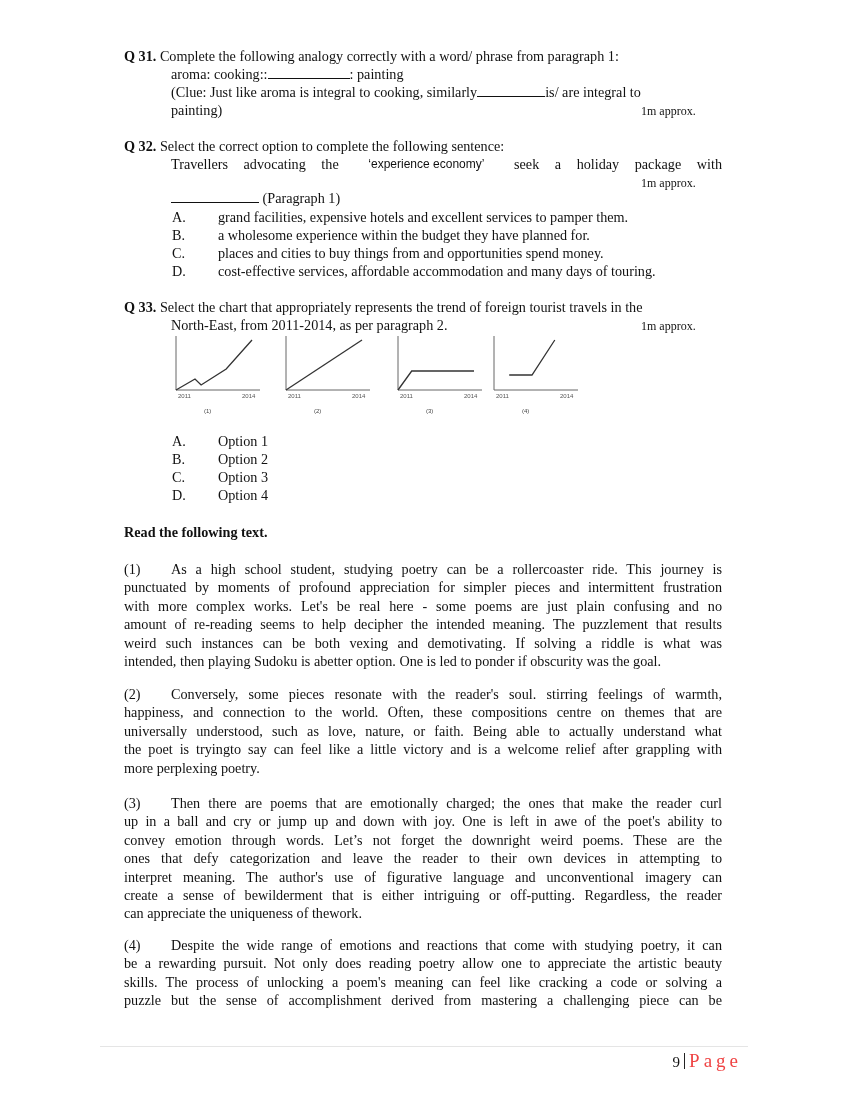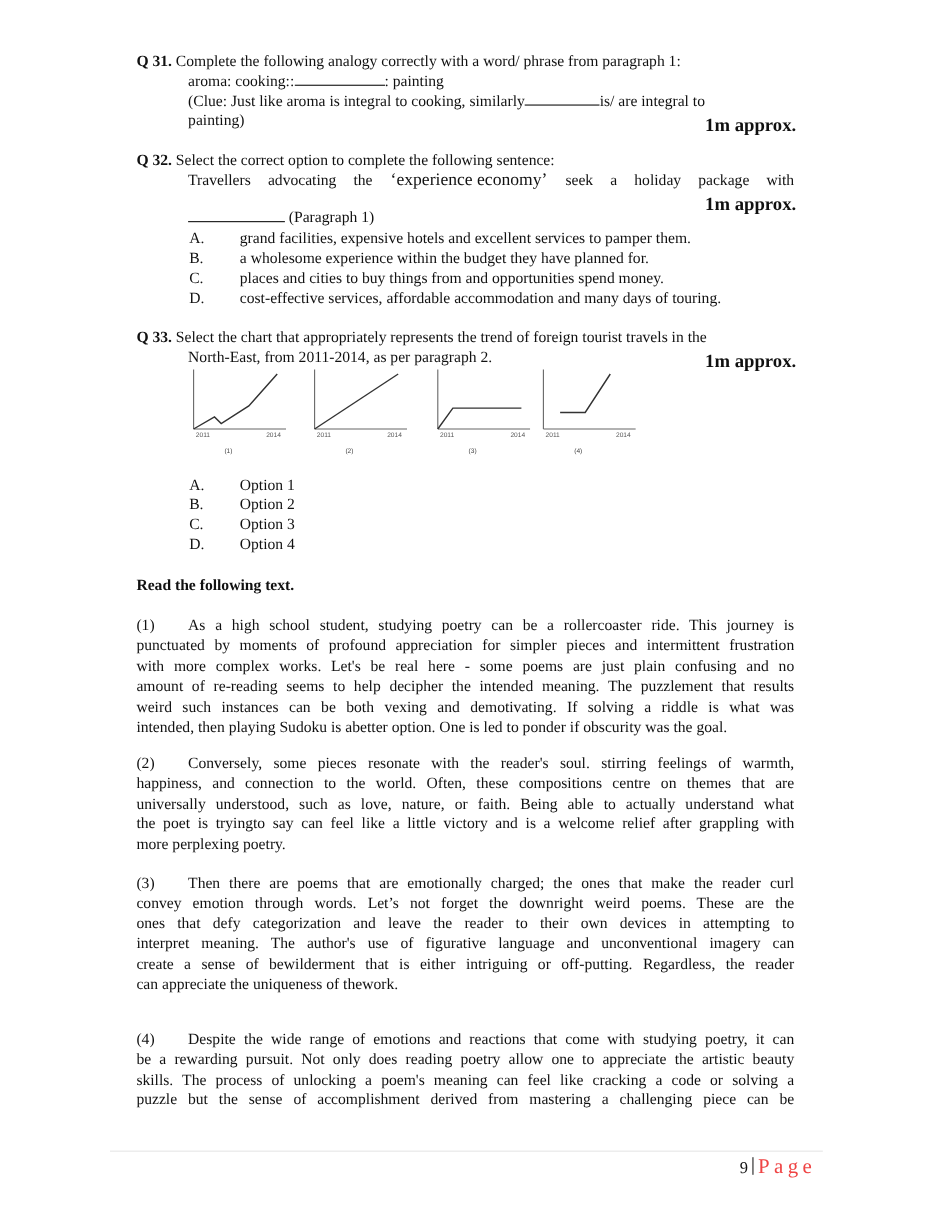--- a/index.html
+++ b/index.html
@@ -1,23 +1,23 @@
 <!DOCTYPE html>
 <html><head>
 <meta charset="utf-8">
 <style>
   html, body { margin: 0; padding: 0; background: #ffffff; }
   body { width: 850px; height: 1100px; position: relative; overflow: hidden;
          font-family: "Liberation Serif", serif; color: #111; font-size: 14.2px; }
   .page { position: absolute; left: 0; top: 0; width: 850px; height: 980px; }
   .line { position: absolute; white-space: nowrap; line-height: 18px; }
   .qnum { font-weight: bold; }
-  .marks { position: absolute; font-weight: bold; font-size: 17px; white-space: nowrap; }
+  .marks { position: absolute; font-weight: normal; font-size: 12px; white-space: nowrap; }
   .blank { display: inline-block; border-bottom: 1px solid #111; height: 12px; vertical-align: baseline; }
-  .mono { font-family: Liberation Serif, serif; font-size: 16px; }
+  .mono { font-family: Liberation Sans, sans-serif; font-size: 12px; }
   .opt-letter { position: absolute; left: 172px; }
   .opt-text { position: absolute; left: 218px; white-space: nowrap; }
   .para { position: absolute; left: 124px; width: 598px; line-height: 18.4px; text-align: justify; }
   .para .pl { display: block; text-align: justify; text-align-last: justify; height: 18.4px; }
   .para .pl.last { text-align-last: left; }
   .pn { display: inline-block; width: 47px; }
   .charts { position: absolute; left: 170px; top: 332px; width: 420px; height: 90px; }
   .chart { position: absolute; top: 0; width: 100px; height: 90px; }
   .chart svg { position: absolute; left: 0; top: 0; }
   .tick { position: absolute; font-family: "Liberation Sans", sans-serif; font-size: 6px; color: #555; }
@@ -171,20 +171,21 @@
         <span class="pl"><span>happiness, and connection to the world. Often, these compositions centre on themes that are</span></span>
         <span class="pl"><span>universally understood,  such as love,  nature,  or faith. Being able  to actually understand what</span></span>
         <span class="pl"><span>the poet is tryingto say can feel like a little victory and is a welcome relief after grappling with</span></span>
         <span class="pl last"><span>more perplexing poetry.</span></span>
       </div>
       <div class="para" style="top: 794px;">
         <span class="pl" style="display: flex;">
           <span class="pn">(3)</span>
           <span style="flex: 1 1 0%; text-align: justify; text-align-last: justify;">Then  there are  poems that are emotionally charged; the  ones that make the  reader curl</span>
         </span>
+        <span class="pl"><span>up in a ball and cry or jump up and down with joy. One is left in awe of the poet's ability to</span></span>
         <span class="pl"><span>convey emotion through words. Let’s not  forget the  downright  weird poems.  These  are the</span></span>
         <span class="pl"><span>ones that defy categorization and leave the reader to their  own  devices  in  attempting  to</span></span>
         <span class="pl"><span>interpret meaning. The author's use of figurative language and  unconventional  imagery can</span></span>
         <span class="pl"><span>create a sense of bewilderment that is  either intriguing  or  off-putting.  Regardless,  the reader</span></span>
         <span class="pl last"><span>can appreciate the uniqueness of thework.</span></span>
       </div>
       <div class="para" style="top: 936px;">
         <span class="pl" style="display: flex;">
           <span class="pn">(4)</span>
           <span style="flex: 1 1 0%; text-align: justify; text-align-last: justify;">Despite the wide range of emotions and reactions that come with studying poetry,  it can</span>

